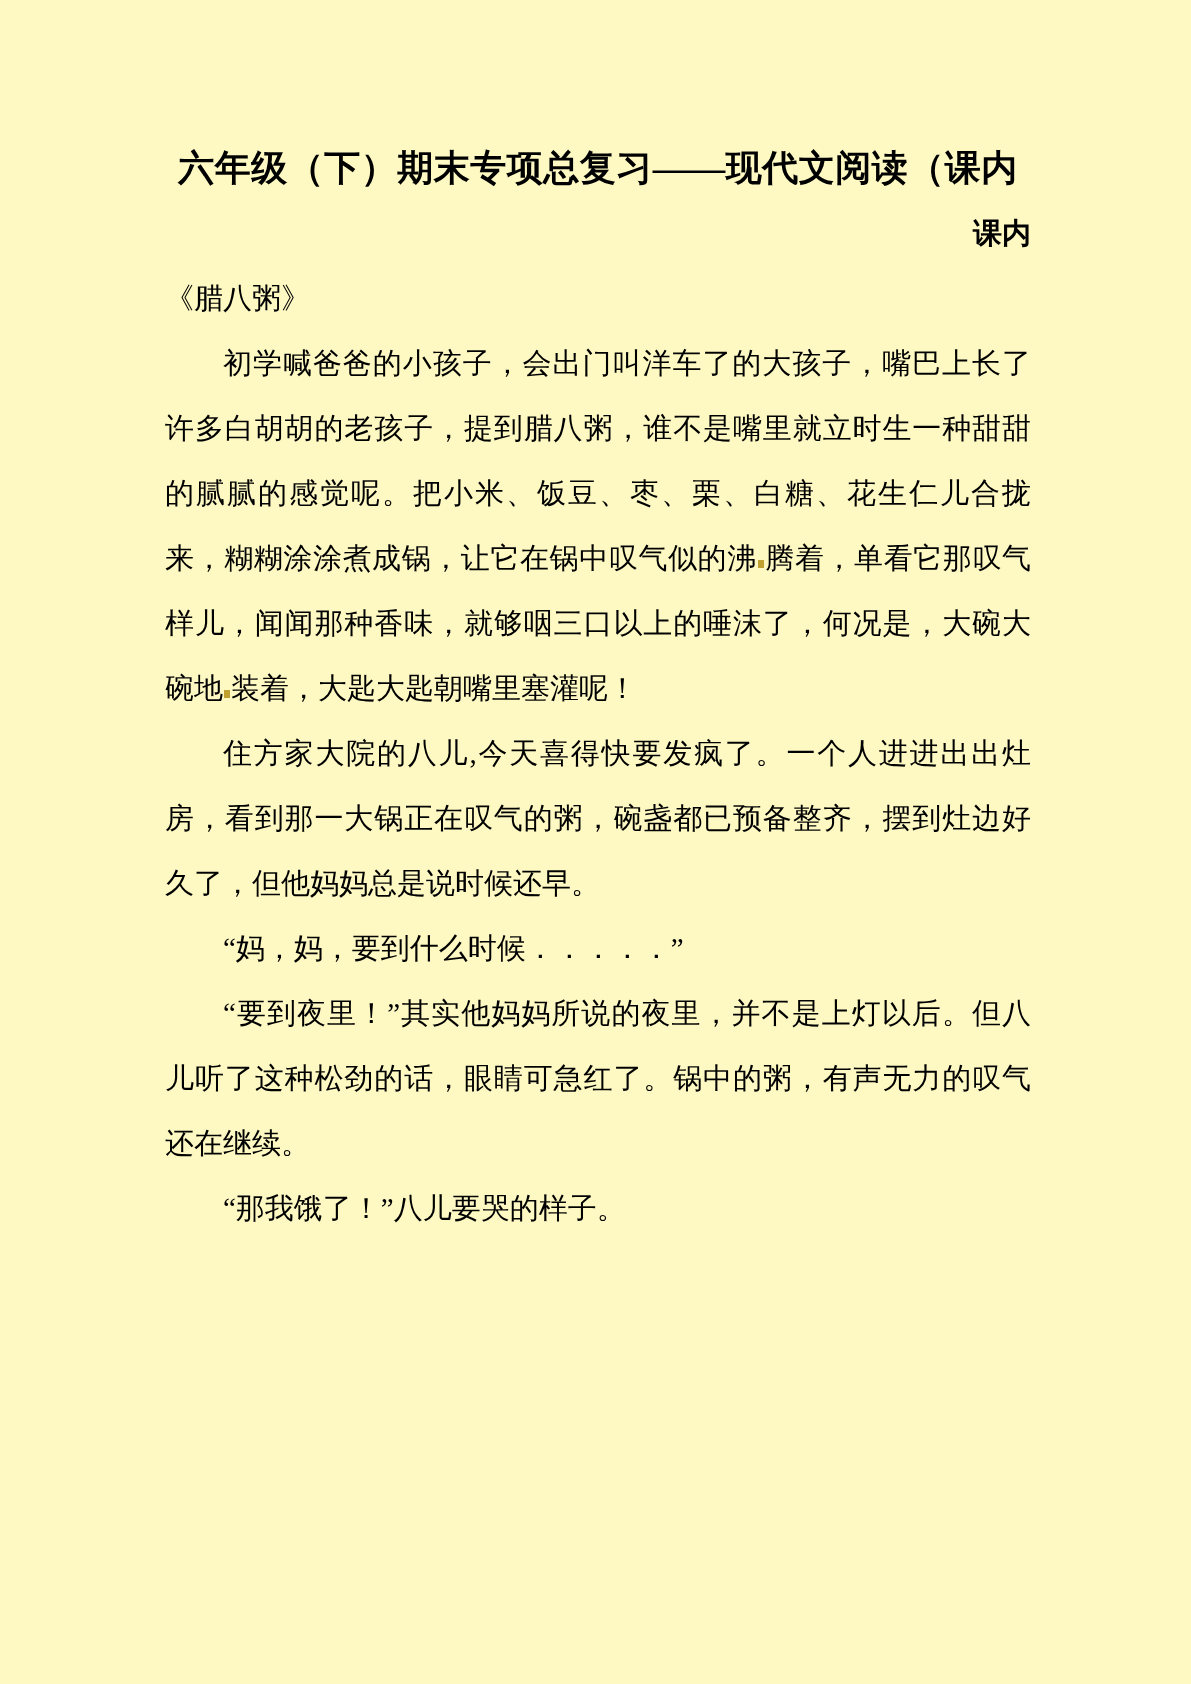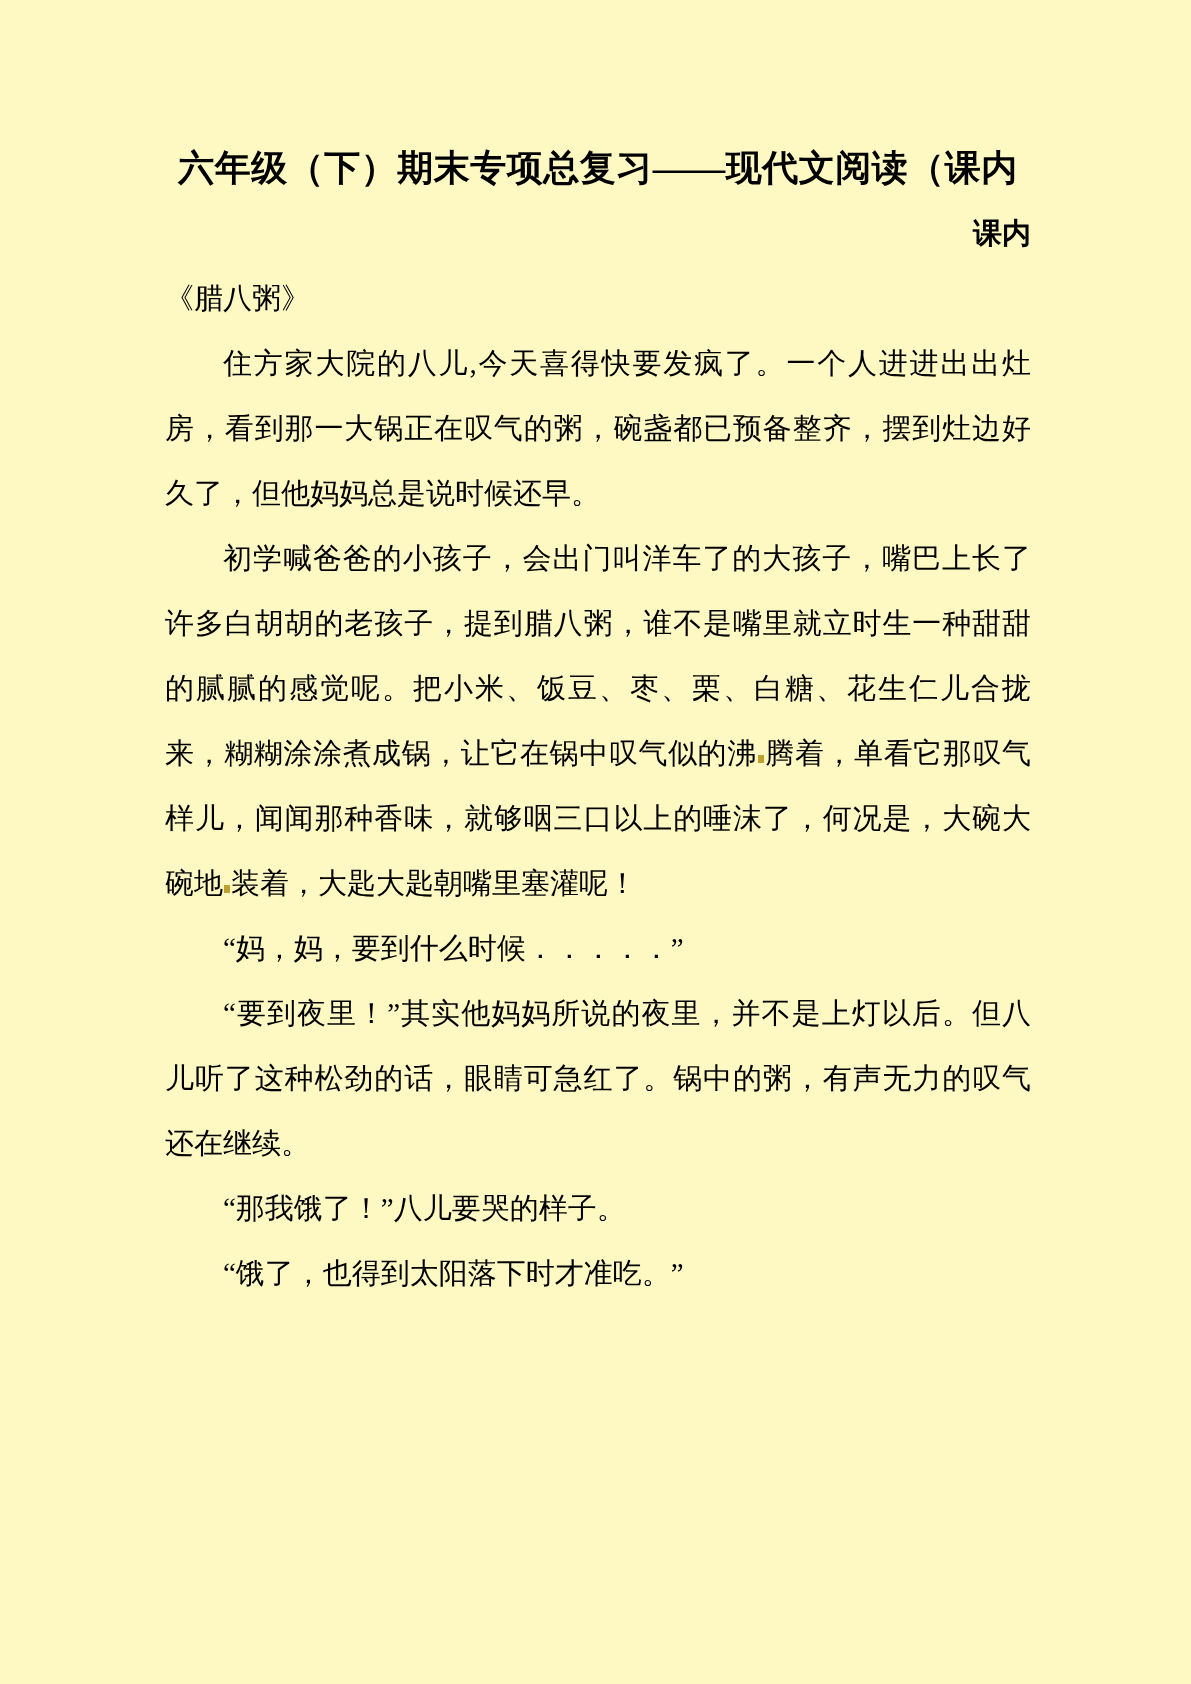--- a/index.html
+++ b/index.html
@@ -65,22 +65,21 @@
 
     <div class="doc-title">
       <div>六年级（下）期末专项总复习——现代文阅读（课内</div>
     </div>
 
     <div class="section-heading">课内</div>
 
     <div class="article-title">《腊八粥》</div>
 
     <div id="article-body">
+        <p class="para"><span>初学喊爸爸的小孩子，会出门叫洋车了的大孩子，嘴巴上长了许多白胡胡的老孩子，提到腊八粥，谁不是嘴里就立时生一种甜甜的腻腻的感觉呢。把小米、饭豆、枣、栗、白糖、花生仁儿合拢来，糊糊涂涂煮成锅，让它在锅中叹气似的沸</span><span class="proof-mark" style="background: rgb(192, 160, 48);"></span><span>腾着，单看它那叹气样儿，闻闻那种香味，就够咽三口以上的唾沫了，何况是，大碗大碗地</span><span class="proof-mark" style="background: rgb(192, 160, 48);"></span><span>装着，大匙大匙朝嘴里塞灌呢！</span></p>
         <p class="para"><span>住方家大院的八儿,今天喜得快要发疯了。一个人进进出出灶房，看到那一大锅正在叹气的粥，碗盏都已预备整齐，摆到灶边好久了，但他妈妈总是说时候还早。</span></p>
-        <p class="para"><span>初学喊爸爸的小孩子，会出门叫洋车了的大孩子，嘴巴上长了许多白胡胡的老孩子，提到腊八粥，谁不是嘴里就立时生一种甜甜的腻腻的感觉呢。把小米、饭豆、枣、栗、白糖、花生仁儿合拢来，糊糊涂涂煮成锅，让它在锅中叹气似的沸</span><span class="proof-mark" style="background: rgb(192, 160, 48);"></span><span>腾着，单看它那叹气样儿，闻闻那种香味，就够咽三口以上的唾沫了，何况是，大碗大碗地</span><span class="proof-mark" style="background: rgb(192, 160, 48);"></span><span>装着，大匙大匙朝嘴里塞灌呢！</span></p>
         <p class="para"><span>“妈，妈，要到什么时候．．．．．”</span></p>
         <p class="para"><span>“要到夜里！”其实他妈妈所说的夜里，并不是上灯以后。但八儿听了这种松劲的话，眼睛可急红了。锅中的粥，有声无力的叹气还在继续。</span></p>
         <p class="para"><span>“那我饿了！”八儿要哭的样子。</span></p>
-        <p class="para"><span>“饿了，也得到太阳落下时才准吃。”</span></p>
       </div>
 
   </div>
 </div>
 
 </body></html>

